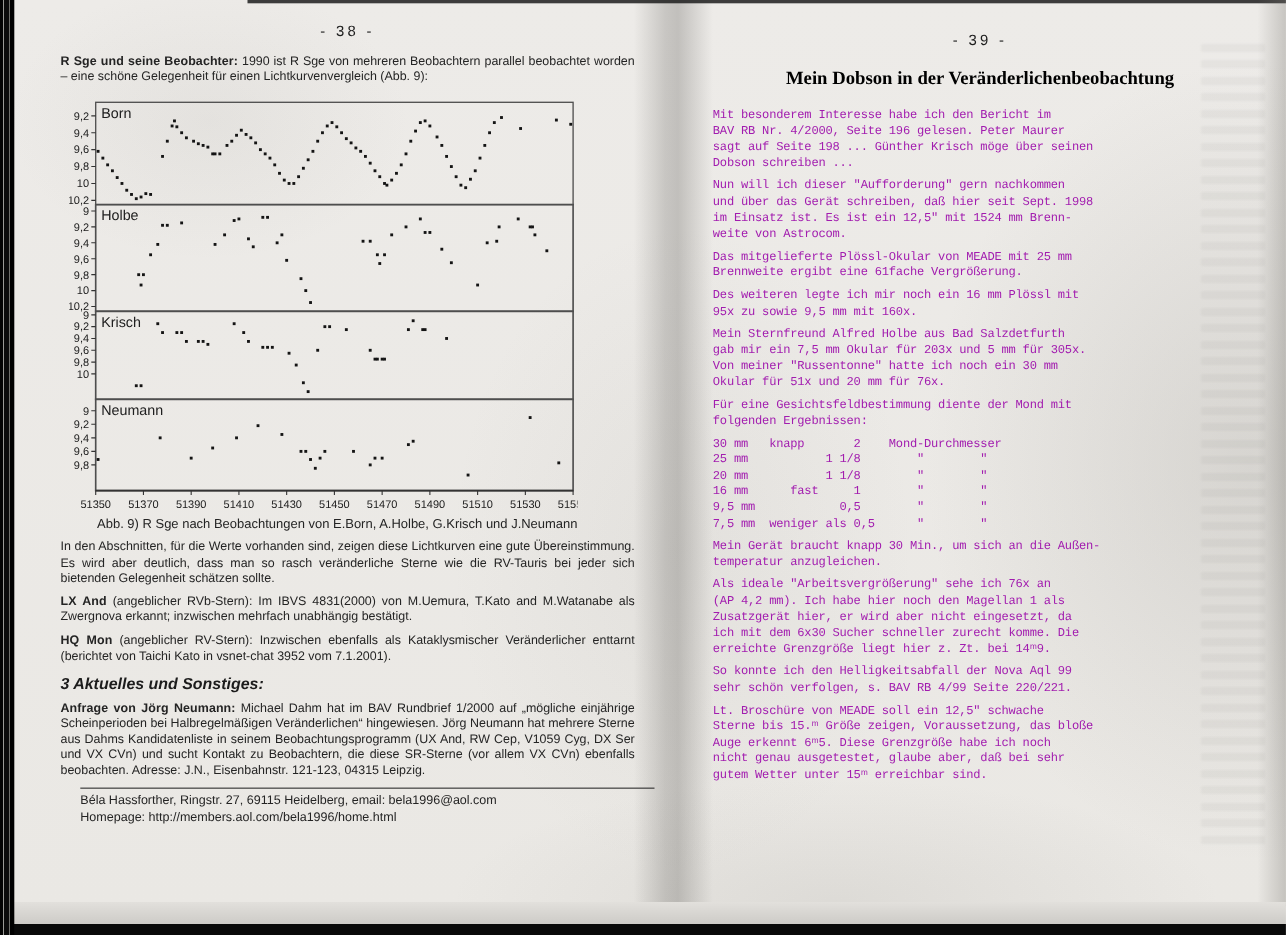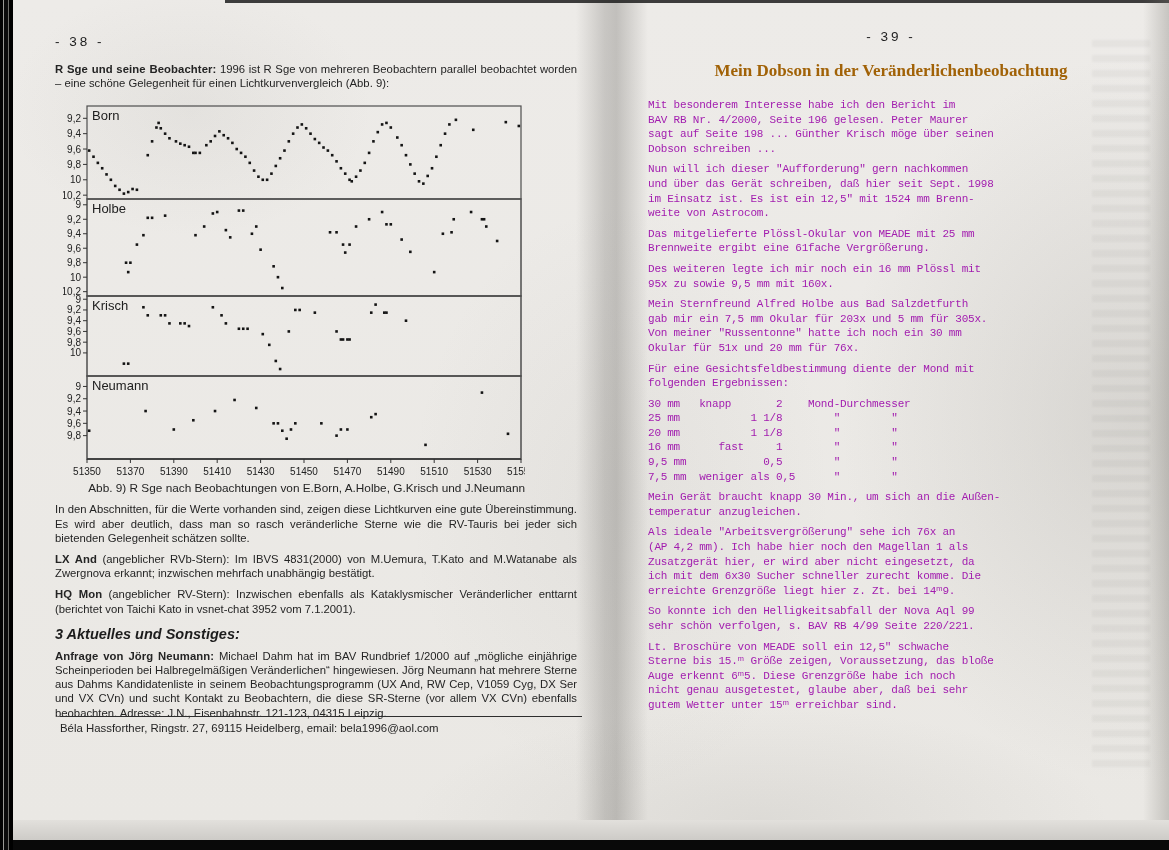--- a/index.html
+++ b/index.html
@@ -20,55 +20,55 @@
     background:repeating-linear-gradient(90deg,#030303 0 3px,#9a9a96 3px 4px,#0b0b0b 4px 8px,#6e6e6a 8px 9px,#000 9px 13px);}
   .edge-top{left:225px;top:0;width:944px;height:3px;background:#1d1d1d;opacity:.85;}
   .edge-right{left:1143px;top:0;width:26px;height:824px;
     background:linear-gradient(90deg,rgba(118,116,110,0),rgba(118,116,110,.32));}
   .edge-bottom-gray{left:0;top:820px;width:1169px;height:22px;background:linear-gradient(#e2e0dc,#cbc9c5);}
   .edge-bottom-black{left:0;top:840px;width:1169px;height:10px;background:#090909;}
   .bleed{left:1092px;top:40px;width:58px;height:730px;opacity:.45;filter:blur(1px);
     background:repeating-linear-gradient(rgba(125,123,118,.16) 0 7px,transparent 7px 15px);}
   
   .page-left{left:55px;top:0;width:522px;}
-  .pageno{ text-align:left;font-size:13.5px;letter-spacing:3px;padding-top:34px;color:#1e1e1e;}
+  .pageno{ text-align:center;font-size:13.5px;letter-spacing:3px;padding-top:21px;color:#1e1e1e;}
   .page-left p{margin:7px 0 0 0;font-size:11.3px;line-height:14.2px;text-align:justify;color:#242424;}
   .page-left p b{letter-spacing:.1px;}
   .intro{margin-top:13px !important;}
   .chartbox{margin:8px 0 0 8px;width:462px;}
   .caption{text-align:right;font-size:11.8px;margin-top:1px;color:#242424;}
   .sec-head{font-size:14.5px;font-weight:bold;margin:10px 0 0 0;color:#1c1c1c;font-style:italic;}
-  .footer{left:60px;top:716px;width:522px;border-top:1.5px solid #2e2e2e;padding-top:4px;
+  .footer{left:73px;top:716px;width:522px;border-top:1.5px solid #2e2e2e;padding-top:4px;
           font-size:11.4px;line-height:14.5px;color:#242424;}
   
   .page-right{left:648px;top:0;width:486px;}
   .pageno-r{text-align:center;font-size:13.5px;letter-spacing:3px;padding-top:29px;color:#1e1e1e;}
   .doc-title{text-align:center;font-family:"Liberation Serif",serif;font-weight:bold;
-             font-size:17px;margin-top:17px;color:#a16207;}
+             font-size:17px;margin-top:17px;color:#000000;}
   .tw p{font-family:"Liberation Mono","DejaVu Sans Mono",monospace;
         font-size:11px;line-height:14.6px;letter-spacing:-.2px;
         white-space:pre-wrap;margin:0 0 6px 0;color:#a21caf;}
   .tw{margin-top:17px;}
   svg text{font-family:"Liberation Sans",sans-serif;fill:#202020;}
 </style>
 </head>
 <body>
 
 <div class="abs spread"></div>
 <div class="abs bleed"></div>
 <div class="abs binding"></div>
 <div class="abs edge-top"></div>
 <div class="abs edge-right"></div>
 
 <div class="abs page-left">
   <div class="pageno">- 38 -</div>
 
   <p class="intro">
     <b>R Sge und seine Beobachter:</b>
-    <span>1996 ist R Sge von mehreren Beobachtern parallel beobachtet worden – eine schöne Gelegenheit für einen Lichtkurvenvergleich (Abb. 9):</span>
+    <span>1990 ist R Sge von mehreren Beobachtern parallel beobachtet worden – eine schöne Gelegenheit für einen Lichtkurvenvergleich (Abb. 9):</span>
   </p>
 
   <div class="chartbox">
     <div id="chart-root"><svg width="462" height="378">
           <g>
             <rect x="24" y="8" width="434" height="93" fill="none" stroke="#4e4e4e" stroke-width="1.2"></rect>
             <text x="29" y="22" font-size="13">Born</text>
             <line x1="20" y1="20.29752066115703" x2="24" y2="20.29752066115703" stroke="#333" stroke-width="1"></line>
             <text x="18" y="23.79752066115703" font-size="10" text-anchor="end">9,2</text>
             <line x1="20" y1="35.66942148760338" x2="24" y2="35.66942148760338" stroke="#333" stroke-width="1"></line>
@@ -359,20 +359,21 @@
 
 
   <p>
     <b>Anfrage von Jörg Neumann:</b>
     <span>Michael Dahm hat im BAV Rundbrief 1/2000 auf „mögliche einjährige Scheinperioden bei Halbregelmäßigen Veränderlichen“ hingewiesen. Jörg Neumann hat mehrere Sterne aus Dahms Kandidatenliste in seinem Beobachtungsprogramm (UX And,  RW Cep, V1059 Cyg, DX Ser und VX CVn) und sucht Kontakt zu Beobachtern, die diese SR-Sterne (vor allem VX CVn) ebenfalls beobachten.  Adresse: J.N., Eisenbahnstr. 121-123, 04315 Leipzig.</span>
   </p>
 </div>
 
 <div class="abs footer">
   <div>Béla Hassforther,  Ringstr. 27,  69115 Heidelberg, email: bela1996@aol.com</div>
+  <div>Homepage: http://members.aol.com/bela1996/home.html</div>
 </div>
 
 <div class="abs page-right">
   <div class="pageno-r">- 39 -</div>
   <div class="doc-title">Mein Dobson in der Veränderlichenbeobachtung</div>
   <div class="tw">
     <p>Mit besonderem Interesse habe ich den Bericht im
 BAV RB Nr. 4/2000, Seite 196 gelesen. Peter Maurer
 sagt auf Seite 198 ... Günther Krisch möge über seinen
 Dobson schreiben ...</p>

